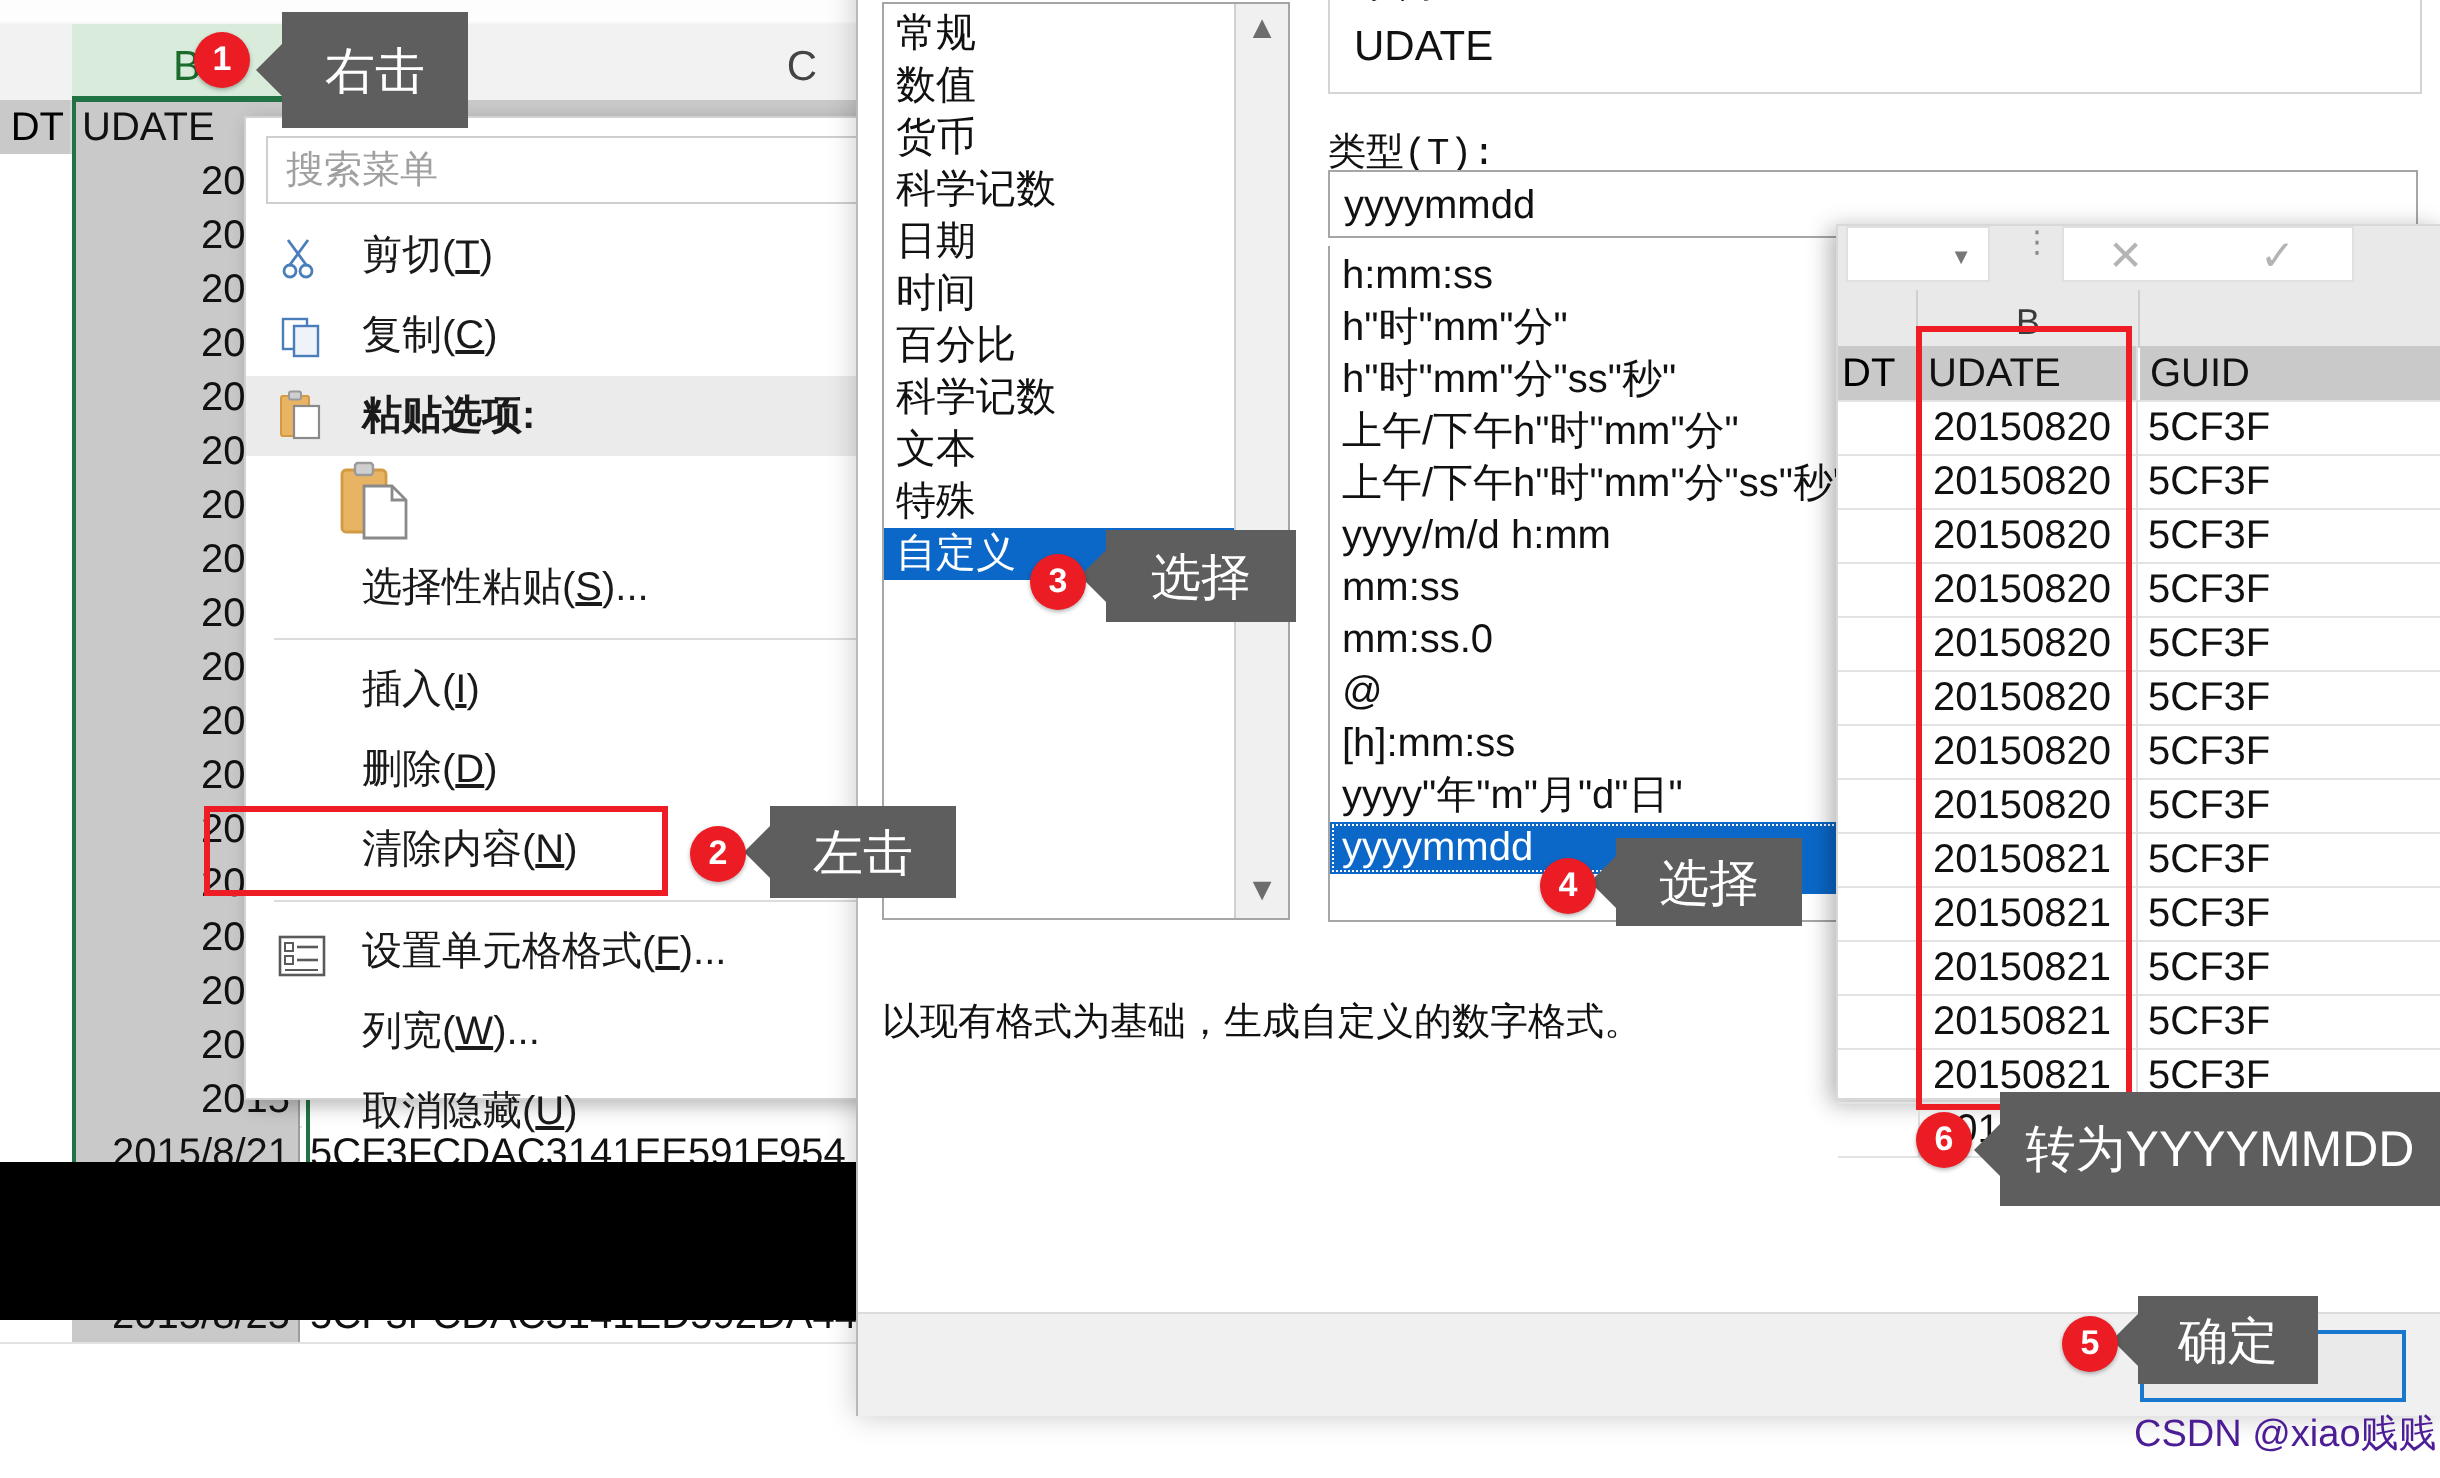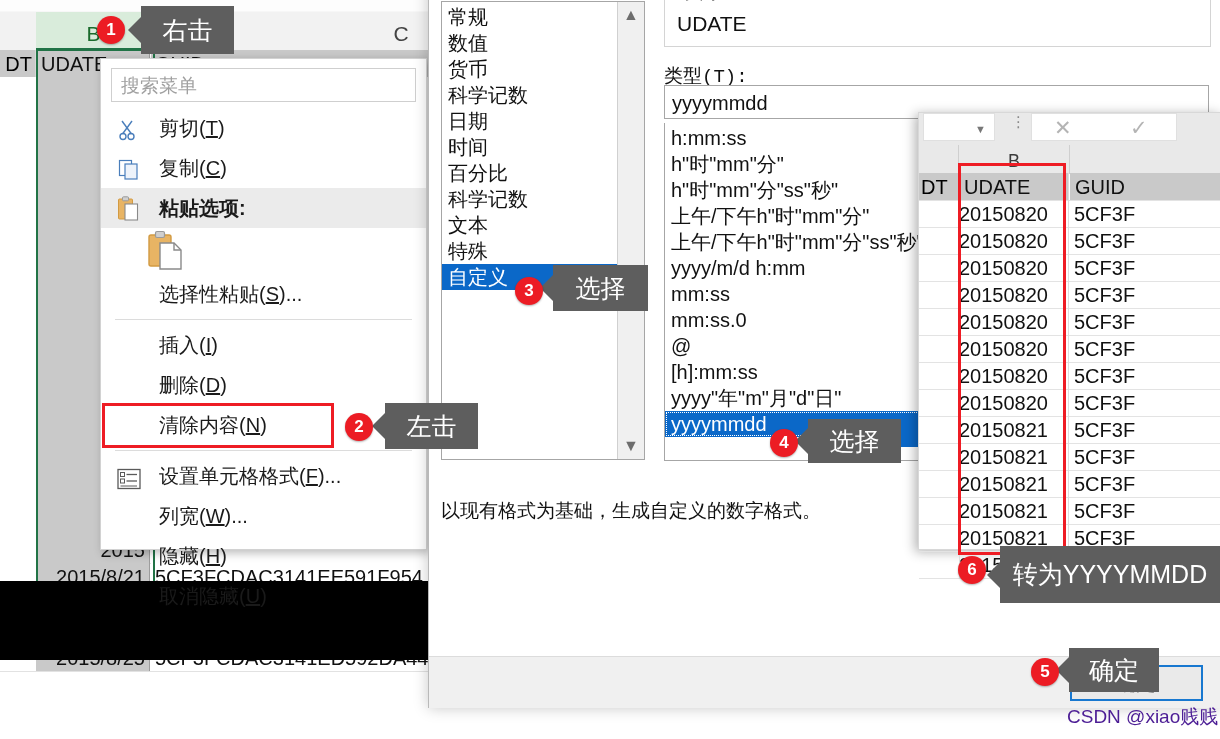--- a/index.html
+++ b/index.html
@@ -81,21 +81,21 @@
   
   #float-panel{left:918px;top:112px;width:302px;height:436px;background:#fff;
       box-shadow:-3px 2px 11px rgba(0,0,0,.3);border:1px solid #d8d8d8;}
   #fp-toolbar{position:absolute;left:0;top:0;width:302px;height:32px;background:#e9e9e9;}
   #fp-toolbar .fbox{position:absolute;top:0;height:28px;background:#fff;border:1px solid #e0e0e0;box-sizing:border-box;}
   .fp-colhdr{position:absolute;left:0;top:32px;width:302px;height:28px;background:#e9e9e9;border-bottom:1px solid #cfcfcf;}
   .fp-colhdr .c{position:absolute;top:0;height:28px;line-height:32px;text-align:center;font-size:18px;color:#3b3b3b;
       border-right:1px solid #cfcfcf;box-sizing:border-box;}
   .fp-row{position:absolute;left:0;width:302px;height:27px;border-bottom:1px solid #e3e3e3;}
   .fp-a{position:absolute;left:0;width:40px;height:27px;border-right:1px solid #ddd;}
-  .fp-b{position:absolute;left:40px;width:110px;height:27px;border-right:1px solid #ddd;text-align:left;
+  .fp-b{position:absolute;left:40px;width:110px;height:27px;border-right:1px solid #ddd;text-align:center;
      padding-right:5px;box-sizing:border-box;font-size:20px;line-height:28px;color:#111;}
   .fp-c{position:absolute;left:151px;width:151px;height:27px;font-size:20px;line-height:28px;color:#111;padding-left:4px;box-sizing:border-box;}
   .fp-hdr .fp-b,.fp-hdr .fp-c{background:#c9c9c9;text-align:left;padding-left:5px;}
 
   #red-rect{position:absolute;border:3px solid #ee1c24;box-sizing:border-box;}
 
   
   .badge{position:absolute;border-radius:50%;background:#ec1c24;color:#fff;font-size:17px;font-weight:bold;
      text-align:center;display:flex;align-items:center;justify-content:center;z-index:60;box-shadow:0 1px 2px rgba(0,0,0,.3);}
   .tip{position:absolute;background:#5e5e5e;color:#fff;font-size:25px;display:flex;align-items:center;
@@ -249,21 +249,21 @@
   <div class="abs" style="left:36px;top:626px;width:115px;height:2px;background:#217346;"></div>
   <div class="xl-selhandle" style="left:145px;top:44px;"></div>
   <div class="xl-selhandle" style="left:145px;top:293px;"></div>
   <div class="xl-selhandle" style="left:145px;top:622px;"></div>
 
   <div class="xl-blackbar"></div>
 </div>
 
 <div class="abs" style="left:1191px;top:468px;width:26px;height:47px;background:#e0e0e0;border:1px solid #bdbdbd;z-index:3;"></div>
 
-<div class="abs" id="context-menu" style="z-index:20;">
+<div class="abs" id="context-menu" style="z-index:20;margin-left:22px;">
   <div class="search-box">搜索菜单</div>
   <div id="cm-items">
       <div class="cm-item"><span class="cm-icon"><svg width="24" height="24" viewBox="0 0 24 24">
             <g stroke="#4a7ebb" stroke-width="1.4" fill="none">
               <circle cx="6" cy="18.5" r="3"></circle>
               <circle cx="14" cy="18.5" r="3"></circle>
               <line x1="5" y1="3" x2="14.5" y2="16"></line>
               <line x1="15" y1="3" x2="5.5" y2="16"></line>
             </g>
           </svg></span><span>剪切(<span class="u">T</span>)</span></div>
@@ -292,21 +292,20 @@
       <div class="cm-sep"></div>
       <div class="cm-item"><span class="cm-icon"><svg width="24" height="22" viewBox="0 0 24 22">
             <rect x="1" y="1.5" width="22" height="19" fill="#fff" stroke="#5a5a5a" stroke-width="1.3"></rect>
             <rect x="3.5" y="4.5" width="4" height="4" fill="#fff" stroke="#5a5a5a" stroke-width="1"></rect>
             <line x1="9.5" y1="6.5" x2="20" y2="6.5" stroke="#5a5a5a" stroke-width="1.3"></line>
             <rect x="3.5" y="11" width="4" height="4" fill="#fff" stroke="#5a5a5a" stroke-width="1"></rect>
             <line x1="9.5" y1="13" x2="20" y2="13" stroke="#5a5a5a" stroke-width="1.3"></line>
             <line x1="3.5" y1="18" x2="20" y2="18" stroke="#5a5a5a" stroke-width="1"></line>
           </svg></span><span>设置单元格格式(<span class="u">F</span>)...</span></div>
       <div class="cm-item"><span>列宽(<span class="u">W</span>)...</span></div>
-      <div class="cm-item"><span>隐藏(<span class="u">H</span>)</span></div>
       <div class="cm-item"><span>取消隐藏(<span class="u">U</span>)</span></div>
     </div>
 </div>
 
 <div class="redbox" style="left:102px;top:403px;width:232px;height:45px;z-index:30;"></div>
 
 <div class="abs" id="format-dialog" style="z-index:25;">
   <div id="dlg-body">
 
     <div class="listbox" style="left:12px;top:34px;width:202px;height:457px;">
@@ -459,21 +458,21 @@
         <div class="fp-c">5CF3F</div>
       </div>
     </div>
 </div>
 
 <div class="abs" style="left:845px;top:421px;width:75px;height:26px;background:#0b68c8;z-index:26;"></div>
 <div class="abs" style="left:1129px;top:421px;width:91px;height:26px;background:#1878d0;z-index:26;"></div>
 
 <div id="red-rect" style="left:958px;top:163px;width:108px;height:392px;z-index:50;"></div>
 
-<div class="tip arrowL" style="left:141px;top:6px;width:93px;height:48px;z-index:55;">右击</div>
+<div class="tip arrowL" style="left:141px;top:6px;width:93px;height:58px;z-index:55;">右击</div>
 <div class="badge" style="left:97px;top:16px;width:28px;height:28px;z-index:60;">1</div>
 
 <div class="tip arrowL" style="left:385px;top:403px;width:93px;height:46px;z-index:55;">左击</div>
 <div class="badge" style="left:345px;top:413px;width:28px;height:28px;z-index:60;">2</div>
 
 <div class="tip arrowL" style="left:553px;top:265px;width:95px;height:46px;z-index:55;">选择</div>
 <div class="badge" style="left:515px;top:277px;width=28px;width:28px;height:28px;z-index:60;">3</div>
 
 <div class="tip arrowL" style="left:808px;top:419px;width:93px;height:44px;z-index:55;">选择</div>
 <div class="badge" style="left:770px;top:429px;width:28px;height:28px;z-index:60;">4</div>

